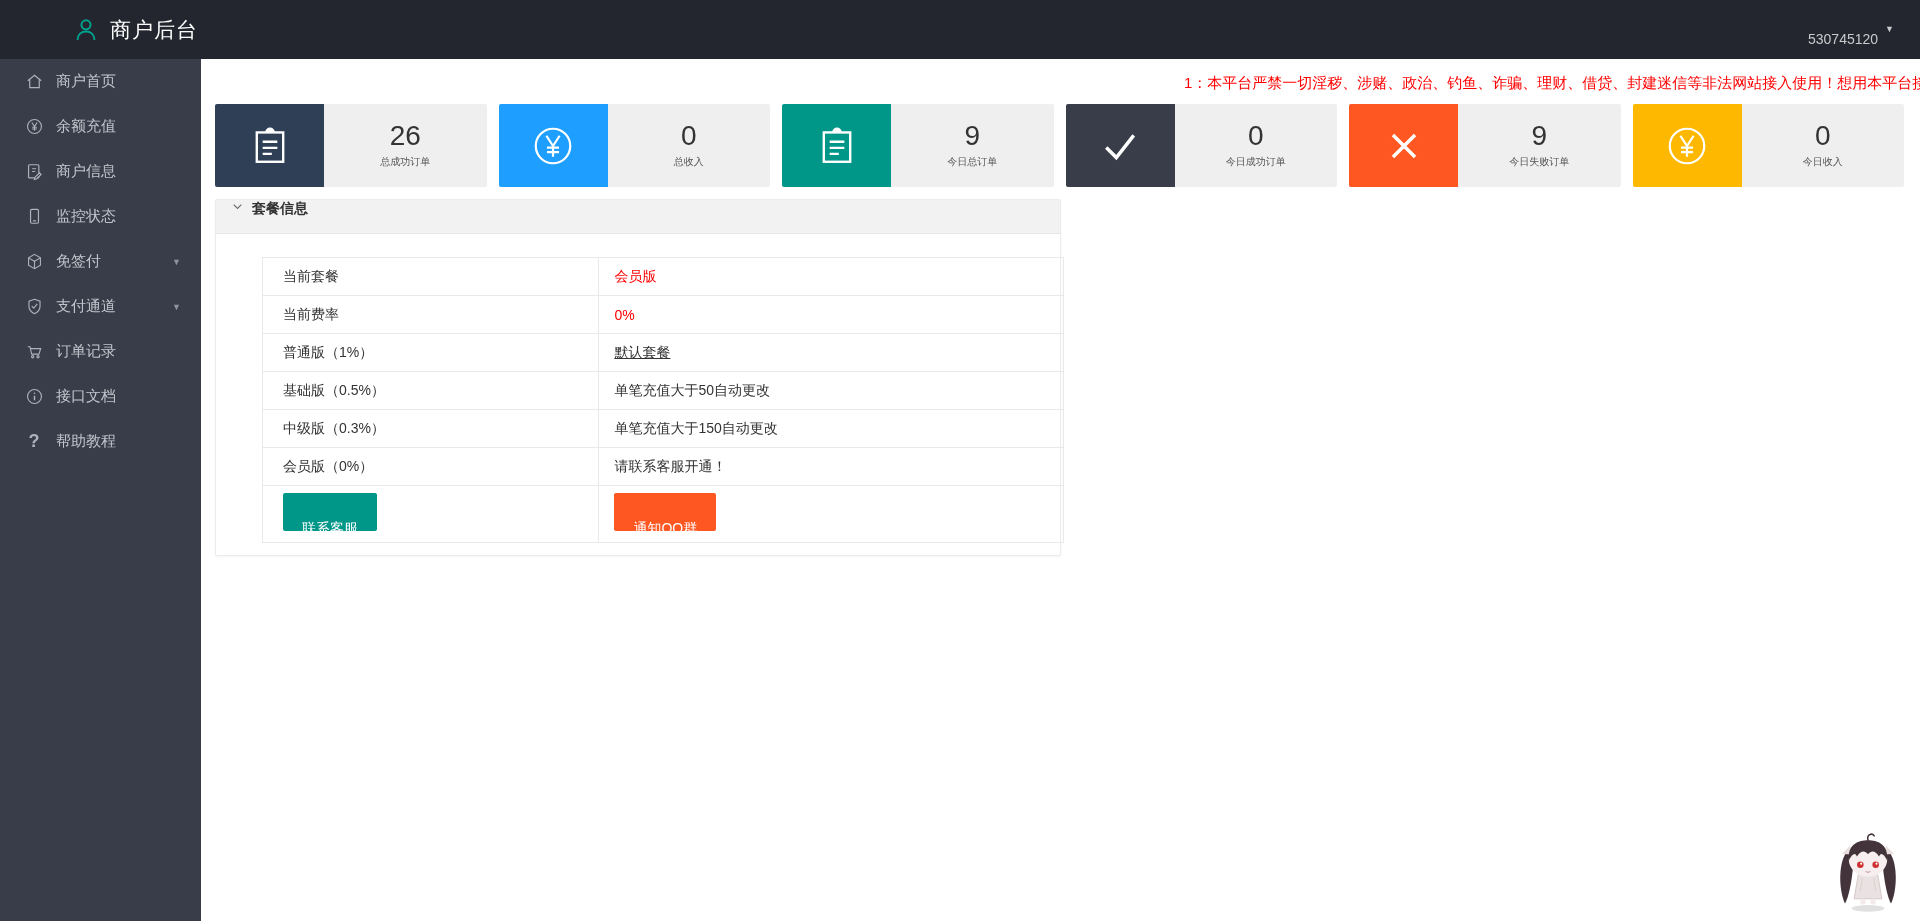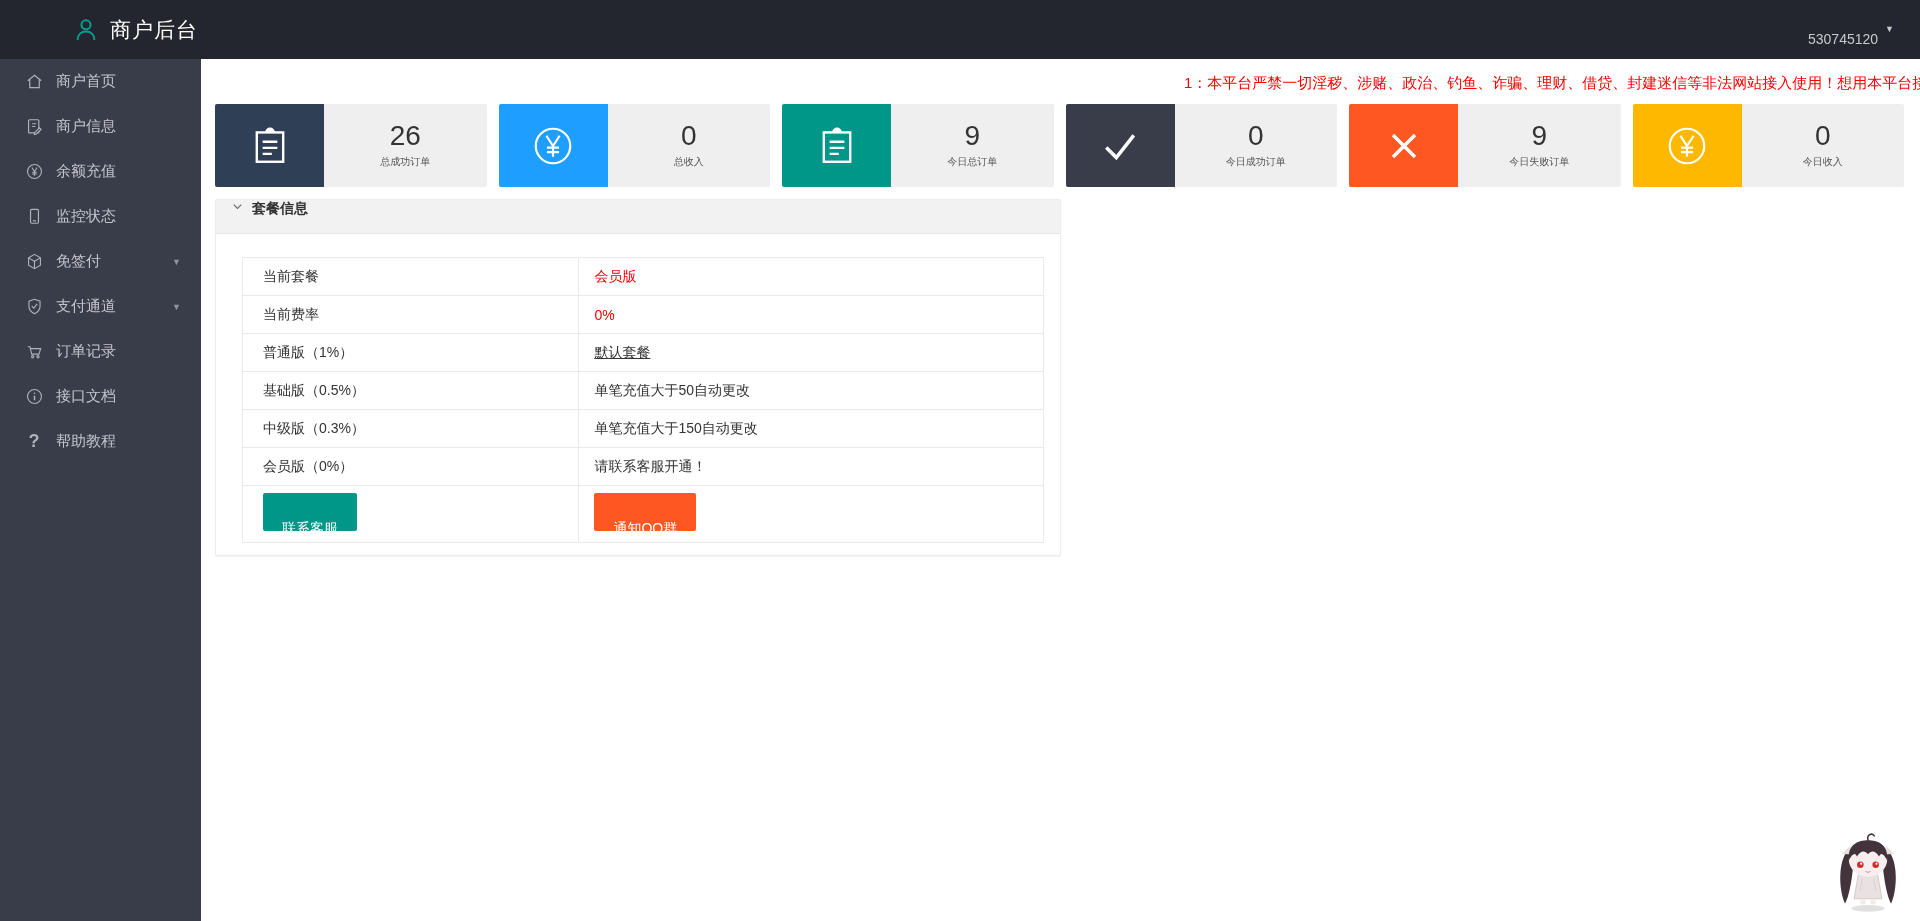--- a/index.html
+++ b/index.html
@@ -67,21 +67,21 @@
     border:1px solid #ececec; border-radius:2px;
     box-shadow:0 1px 2px rgba(0,0,0,0.05);
   }
   .panel-header {
     height:34px; background:#f2f2f2; border-bottom:1px solid #e6e6e6;
     display:flex; padding:0 15px; gap:8px;
     font-size:14px; font-weight:bold; color:#333; cursor:pointer;
   }
   .panel-chevron { display:flex; color:#666; }
   .panel-body { padding:23px 16px 12px 26px; }
-  table.pkg { width:100%; border-collapse:collapse; }
+  table.pkg { width:100%; border-collapse:collapse;margin-left:20px; }
   .pkg td {
     border:1px solid #e9e9e9; height:38px; font-size:14px; color:#333;
     padding:0 10px 0 20px; vertical-align:middle;
   }
   .pkg td.col1 { width:42%; }
   .pkg td.col2 { padding-left:15px; }
   .pkg tr.btn-row td { height:57px; }
   .btn {
     display:inline-block; border:none; color:#fff; font-size:14px;
     height:38px; line-height:38px; padding:16px 19px; border-radius:2px;
@@ -117,37 +117,37 @@
       <svg viewBox="0 0 24 24" fill="none" stroke="currentColor" stroke-width="1.5">
         <path d="M3.5 11 L12 4.2 L20.5 11"></path>
           <path d="M6 9.2 V19.8 H18 V9.2"></path>
       </svg>
     </span>
     <span class="side-label">商户首页</span>
   </div>
 
   <div class="side-item">
     <span class="side-icon">
+      <svg viewBox="0 0 24 24" fill="none" stroke="currentColor" stroke-width="1.4">
+        <circle cx="12" cy="12" r="8.8"></circle>
+        <path d="M8.7 7 L12 12 L15.3 7 M12 12 V17.3 M9 12.9 H15 M9 15.2 H15"></path>
+      </svg>
+    </span>
+    <span class="side-label">余额充值</span>
+  </div>
+
+  <div class="side-item">
+    <span class="side-icon">
       <svg viewBox="0 0 24 24" fill="none" stroke="currentColor" stroke-width="1.5">
         <rect x="4.5" y="3.5" width="13" height="16.5" rx="1.2"></rect>
         <path d="M9 8.5 h5 M9 12 h4"></path>
         <path d="M12.5 19.5 l5.8-5.8 2 2 -5.8 5.8 -2.6 .6 z" fill="#393D49"></path>
       </svg>
     </span>
     <span class="side-label">商户信息</span>
-  </div>
-
-  <div class="side-item">
-    <span class="side-icon">
-      <svg viewBox="0 0 24 24" fill="none" stroke="currentColor" stroke-width="1.4">
-        <circle cx="12" cy="12" r="8.8"></circle>
-        <path d="M8.7 7 L12 12 L15.3 7 M12 12 V17.3 M9 12.9 H15 M9 15.2 H15"></path>
-      </svg>
-    </span>
-    <span class="side-label">余额充值</span>
   </div>
 
   <div class="side-item">
     <span class="side-icon">
       <svg viewBox="0 0 24 24" fill="none" stroke="currentColor" stroke-width="1.5">
         <rect x="7" y="3" width="10" height="17.5" rx="1.5"></rect>
         <path d="M10 17.5 h4"></path>
       </svg>
     </span>
     <span class="side-label">监控状态</span>

